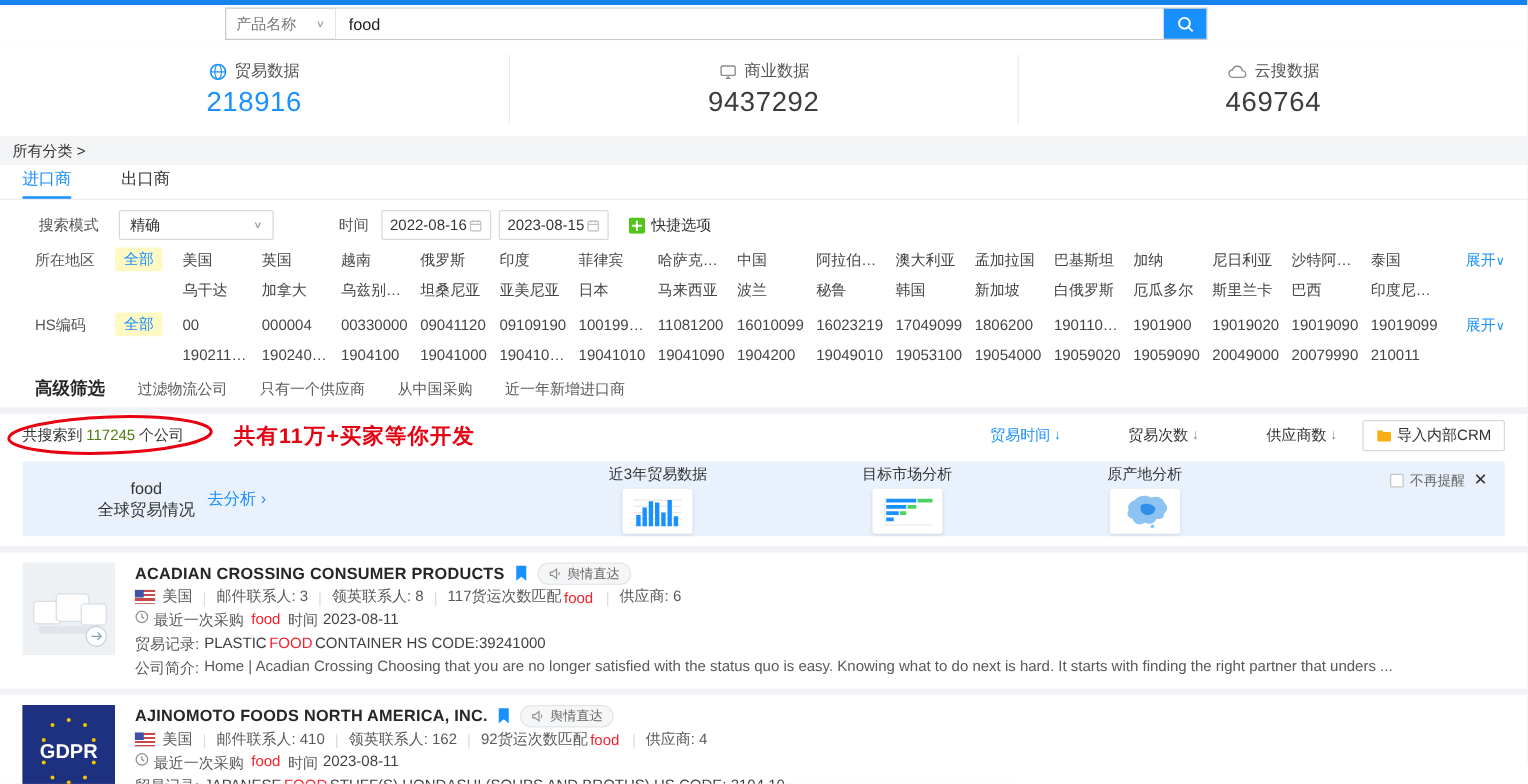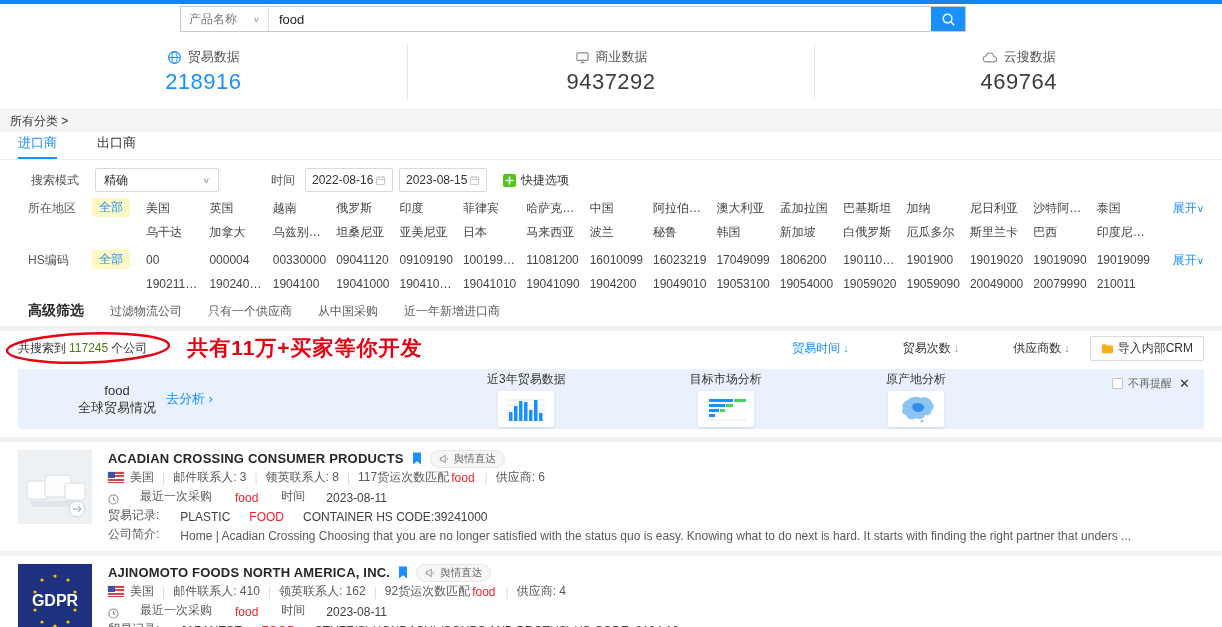--- a/index.html
+++ b/index.html
@@ -33,21 +33,21 @@
   .fgrid{display:grid;grid-template-columns:repeat(16,minmax(0,1fr));column-gap:6px;}
   .fcell{font-size:12px;color:#444;line-height:24px;white-space:nowrap;overflow:hidden;text-overflow:ellipsis;cursor:pointer;}
   .expand{flex:none;width:50px;text-align:right;font-size:12px;color:#1890ff;line-height:24px;cursor:pointer;}
   .quickrow{align-items:center;padding-top:4px;padding-bottom:4px;}
   .adv{font-size:14px;color:#262626;font-weight:bold;margin-right:26px;cursor:pointer;}
   .qf{font-size:12px;color:#595959;margin-right:26px;cursor:pointer;}
   .gap{height:5px;background:#f0f2f5;}
   .results{height:34px;background:#fff;display:flex;align-items:center;padding:0 18px;position:relative;}
   .cnt{font-size:12px;color:#333;}
   .cnt-num{color:#4d7c0f;margin:0 3px;}
-  .annotation{font-size:21px;font-weight:bold;color:#e60012;margin-left:40px;letter-spacing:1px;}
+  .annotation{font-size:17px;font-weight:bold;color:#e60012;margin-left:40px;letter-spacing:1px;}
   .ellipse-overlay{position:absolute;left:4px;top:0;pointer-events:none;}
   .sorts{margin-left:auto;display:flex;align-items:center;gap:20px;}
   .sort{font-size:12px;color:#333;cursor:pointer;display:flex;align-items:center;gap:3px;margin-left:34px;}
   .sort.active{color:#1890ff;}
   .arrow{font-size:11px;color:#888;}
   .sort.active .arrow{color:#1890ff;}
   .crm-btn{display:flex;align-items:center;gap:5px;border:1px solid #d9d9d9;border-radius:2px;background:#fff;padding:3px 10px;font-size:12px;color:#333;cursor:pointer;}
   .banner-wrap{background:#fff;padding:4px 18px 8px;}
   .banner{background:#e9f2fc;height:60px;display:flex;align-items:center;position:relative;padding:0 24px;border-radius:2px;}
   .bleft{display:flex;align-items:center;gap:10px;margin-left:36px;}
@@ -63,21 +63,21 @@
   .dclose{font-size:13px;color:#333;cursor:pointer;margin-left:2px;}
   .ccard-row{background:#fff;padding:8px 18px;display:flex;gap:16px;}
   .photo{width:74px;height:74px;flex:none;border:1px solid #eee;cursor:pointer;}
   .cinfo{flex:1;min-width:0;}
   .trow{display:flex;align-items:center;gap:8px;height:17px;}
   .cname{font-size:13px;font-weight:bold;color:#262626;letter-spacing:.2px;cursor:pointer;}
   .badge{display:flex;align-items:center;gap:5px;background:#f5f6f7;border:1px solid #e4e6e8;border-radius:9px;padding:1px 8px;font-size:10.5px;color:#666;cursor:pointer;}
   .mrow{display:flex;align-items:center;height:17px;font-size:12px;color:#595959;margin-top:2px;}
   .sep{color:#dcdcdc;margin:0 8px;}
   .kw{color:#f5222d;margin:0 2px;}
-  .drow{display:flex;align-items:flex-end;height:17px;font-size:12px;color:#595959;margin-top:2px;white-space:nowrap;overflow:hidden;gap:17px;}
+  .drow{display:flex;align-items:flex-start;height:17px;font-size:12px;color:#595959;margin-top:2px;white-space:nowrap;overflow:hidden;}
   .dlabel{color:#595959;margin-right:4px;flex:none;}
   .dval{color:#404040;}
   .profile-txt{overflow:hidden;text-overflow:ellipsis;white-space:nowrap;color:#595959;}
   .flag{width:16px;height:11px;flex:none;background:repeating-linear-gradient(180deg,#c94848 0 1.7px,#fff 1.7px 3.4px);position:relative;box-shadow:0 0 0 .5px #ddd;margin-right:6px;}
   .flag::before{content:"";position:absolute;left:0;top:0;width:7px;height:6px;background:#3f51a5;}
   .gdpr{width:74px;height:74px;flex:none;background:#1e3080;display:flex;align-items:center;justify-content:center;cursor:pointer;}
 </style>
 </head>
 <body>
 

